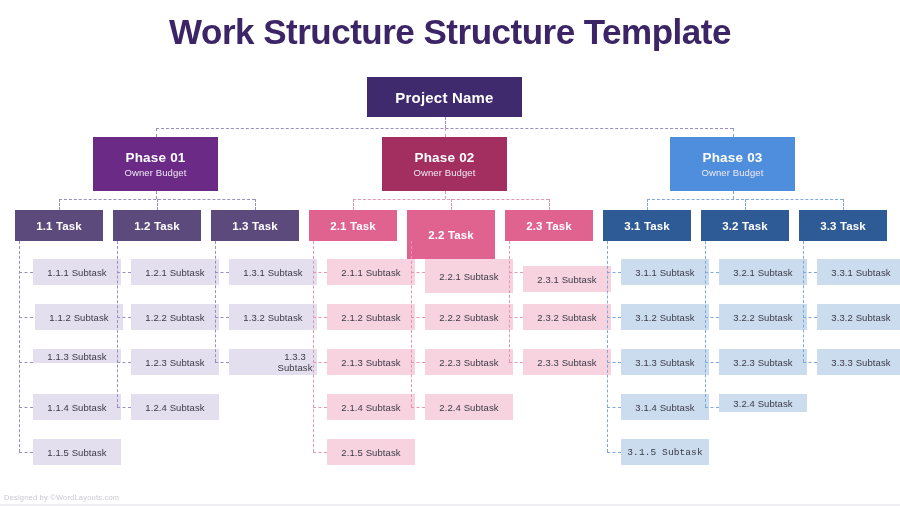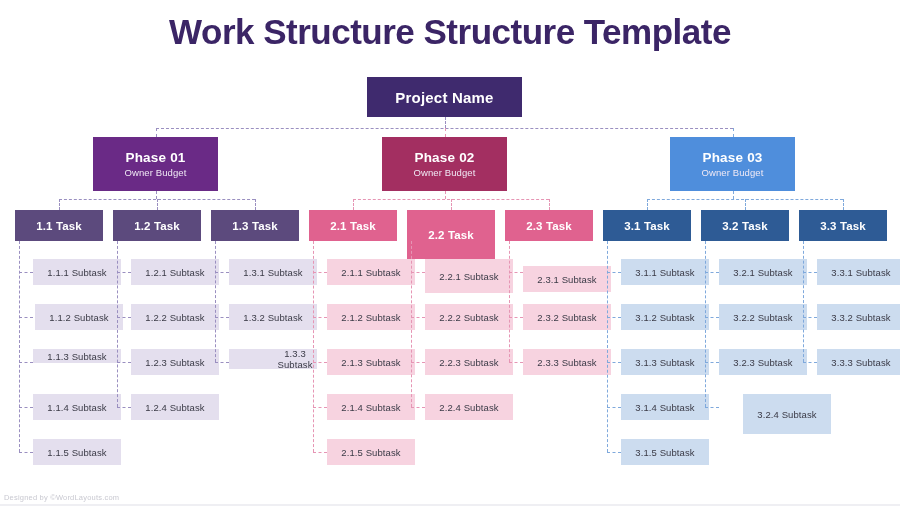--- a/index.html
+++ b/index.html
@@ -103,21 +103,21 @@
     <div class="vline" style="left: 215px; top: 241px; height: 121px; border-left-color: rgb(154, 143, 192);"></div>
     <div class="hline" style="left: 215px; top: 272px; width: 14px; border-top-color: rgb(154, 143, 192);"></div>
     <div class="node sub-node" style="left: 229px; top: 259px; width: 88px; height: 26px; background: rgb(228, 223, 238); color: rgb(58, 58, 70);">
       <span>1.3.1 Subtask</span>
     </div>
     <div class="hline" style="left: 215px; top: 317px; width: 14px; border-top-color: rgb(154, 143, 192);"></div>
     <div class="node sub-node" style="left: 229px; top: 304px; width: 88px; height: 26px; background: rgb(228, 223, 238); color: rgb(58, 58, 70);">
       <span>1.3.2 Subtask</span>
     </div>
     <div class="hline" style="left: 215px; top: 362px; width: 14px; border-top-color: rgb(154, 143, 192);"></div>
-    <div class="node sub-node" style="left: 229px; top: 349px; width: 88px; height: 20px; background: rgb(228, 223, 238); color: rgb(58, 58, 70); padding-left: 44px;">
+    <div class="node sub-node" style="left: 229px; top: 349px; width: 88px; height: 26px; background: rgb(228, 223, 238); color: rgb(58, 58, 70); padding-left: 44px;">
       <span>1.3.3 Subtask</span>
     </div>
     <div class="vline" style="left: 444.5px; top: 128px; height: 9px; border-left-color: rgb(230, 149, 180);"></div>
     <div class="node phase-node" style="left: 382px; top: 137px; width: 125px; height: 54px; background: rgb(163, 47, 97);">
       <div class="phase-title">Phase 02</div>
       <div class="phase-sub">Owner Budget</div>
     </div>
     <div class="vline" style="left: 444.5px; top: 191px; height: 8px; border-left-color: rgb(230, 149, 180);"></div>
     <div class="hline" style="left: 353px; top: 199px; width: 196px; border-top-color: rgb(230, 149, 180);"></div>
     <div class="vline" style="left: 353px; top: 199px; height: 11px; border-left-color: rgb(230, 149, 180);"></div>
@@ -205,42 +205,42 @@
     </div>
     <div class="hline" style="left: 607px; top: 362px; width: 14px; border-top-color: rgb(127, 169, 220);"></div>
     <div class="node sub-node" style="left: 621px; top: 349px; width: 88px; height: 26px; background: rgb(204, 220, 239); color: rgb(58, 58, 70);">
       <span>3.1.3 Subtask</span>
     </div>
     <div class="hline" style="left: 607px; top: 407px; width: 14px; border-top-color: rgb(127, 169, 220);"></div>
     <div class="node sub-node" style="left: 621px; top: 394px; width: 88px; height: 26px; background: rgb(204, 220, 239); color: rgb(58, 58, 70);">
       <span>3.1.4 Subtask</span>
     </div>
     <div class="hline" style="left: 607px; top: 452px; width: 14px; border-top-color: rgb(127, 169, 220);"></div>
-    <div class="node sub-node" style="left: 621px; top: 439px; width: 88px; height: 26px; background: rgb(204, 220, 239); color: rgb(58, 58, 70);">
+    <div class="node sub-node" style="left: 621px; top: 439px; width: 88px; height: 26px; background: rgb(204, 220, 239); color: rgb(58, 58, 70); font-family: Liberation Mono, monospace;">
       <span>3.1.5 Subtask</span>
     </div>
     <div class="vline" style="left: 745px; top: 199px; height: 11px; border-left-color: rgb(127, 169, 220);"></div>
     <div class="node task-node" style="left: 701px; top: 210px; width: 88px; height: 31px; background: rgb(46, 91, 149);">
       <span>3.2 Task</span>
     </div>
     <div class="vline" style="left: 705px; top: 241px; height: 166px; border-left-color: rgb(127, 169, 220);"></div>
     <div class="hline" style="left: 705px; top: 272px; width: 14px; border-top-color: rgb(127, 169, 220);"></div>
     <div class="node sub-node" style="left: 719px; top: 259px; width: 88px; height: 26px; background: rgb(204, 220, 239); color: rgb(58, 58, 70);">
       <span>3.2.1 Subtask</span>
     </div>
     <div class="hline" style="left: 705px; top: 317px; width: 14px; border-top-color: rgb(127, 169, 220);"></div>
     <div class="node sub-node" style="left: 719px; top: 304px; width: 88px; height: 26px; background: rgb(204, 220, 239); color: rgb(58, 58, 70);">
       <span>3.2.2 Subtask</span>
     </div>
     <div class="hline" style="left: 705px; top: 362px; width: 14px; border-top-color: rgb(127, 169, 220);"></div>
     <div class="node sub-node" style="left: 719px; top: 349px; width: 88px; height: 26px; background: rgb(204, 220, 239); color: rgb(58, 58, 70);">
       <span>3.2.3 Subtask</span>
     </div>
     <div class="hline" style="left: 705px; top: 407px; width: 14px; border-top-color: rgb(127, 169, 220);"></div>
-    <div class="node sub-node" style="left: 719px; top: 394px; width: 88px; height: 40px; background: rgb(204, 220, 239); color: rgb(58, 58, 70); margin-left: 24px;">
+    <div class="node sub-node" style="left: 719px; top: 394px; width: 88px; height: 18px; background: rgb(204, 220, 239); color: rgb(58, 58, 70);">
       <span>3.2.4 Subtask</span>
     </div>
     <div class="vline" style="left: 843px; top: 199px; height: 11px; border-left-color: rgb(127, 169, 220);"></div>
     <div class="node task-node" style="left: 799px; top: 210px; width: 88px; height: 31px; background: rgb(46, 91, 149);">
       <span>3.3 Task</span>
     </div>
     <div class="vline" style="left: 803px; top: 241px; height: 121px; border-left-color: rgb(127, 169, 220);"></div>
     <div class="hline" style="left: 803px; top: 272px; width: 14px; border-top-color: rgb(127, 169, 220);"></div>
     <div class="node sub-node" style="left: 817px; top: 259px; width: 88px; height: 26px; background: rgb(204, 220, 239); color: rgb(58, 58, 70);">
       <span>3.3.1 Subtask</span>

